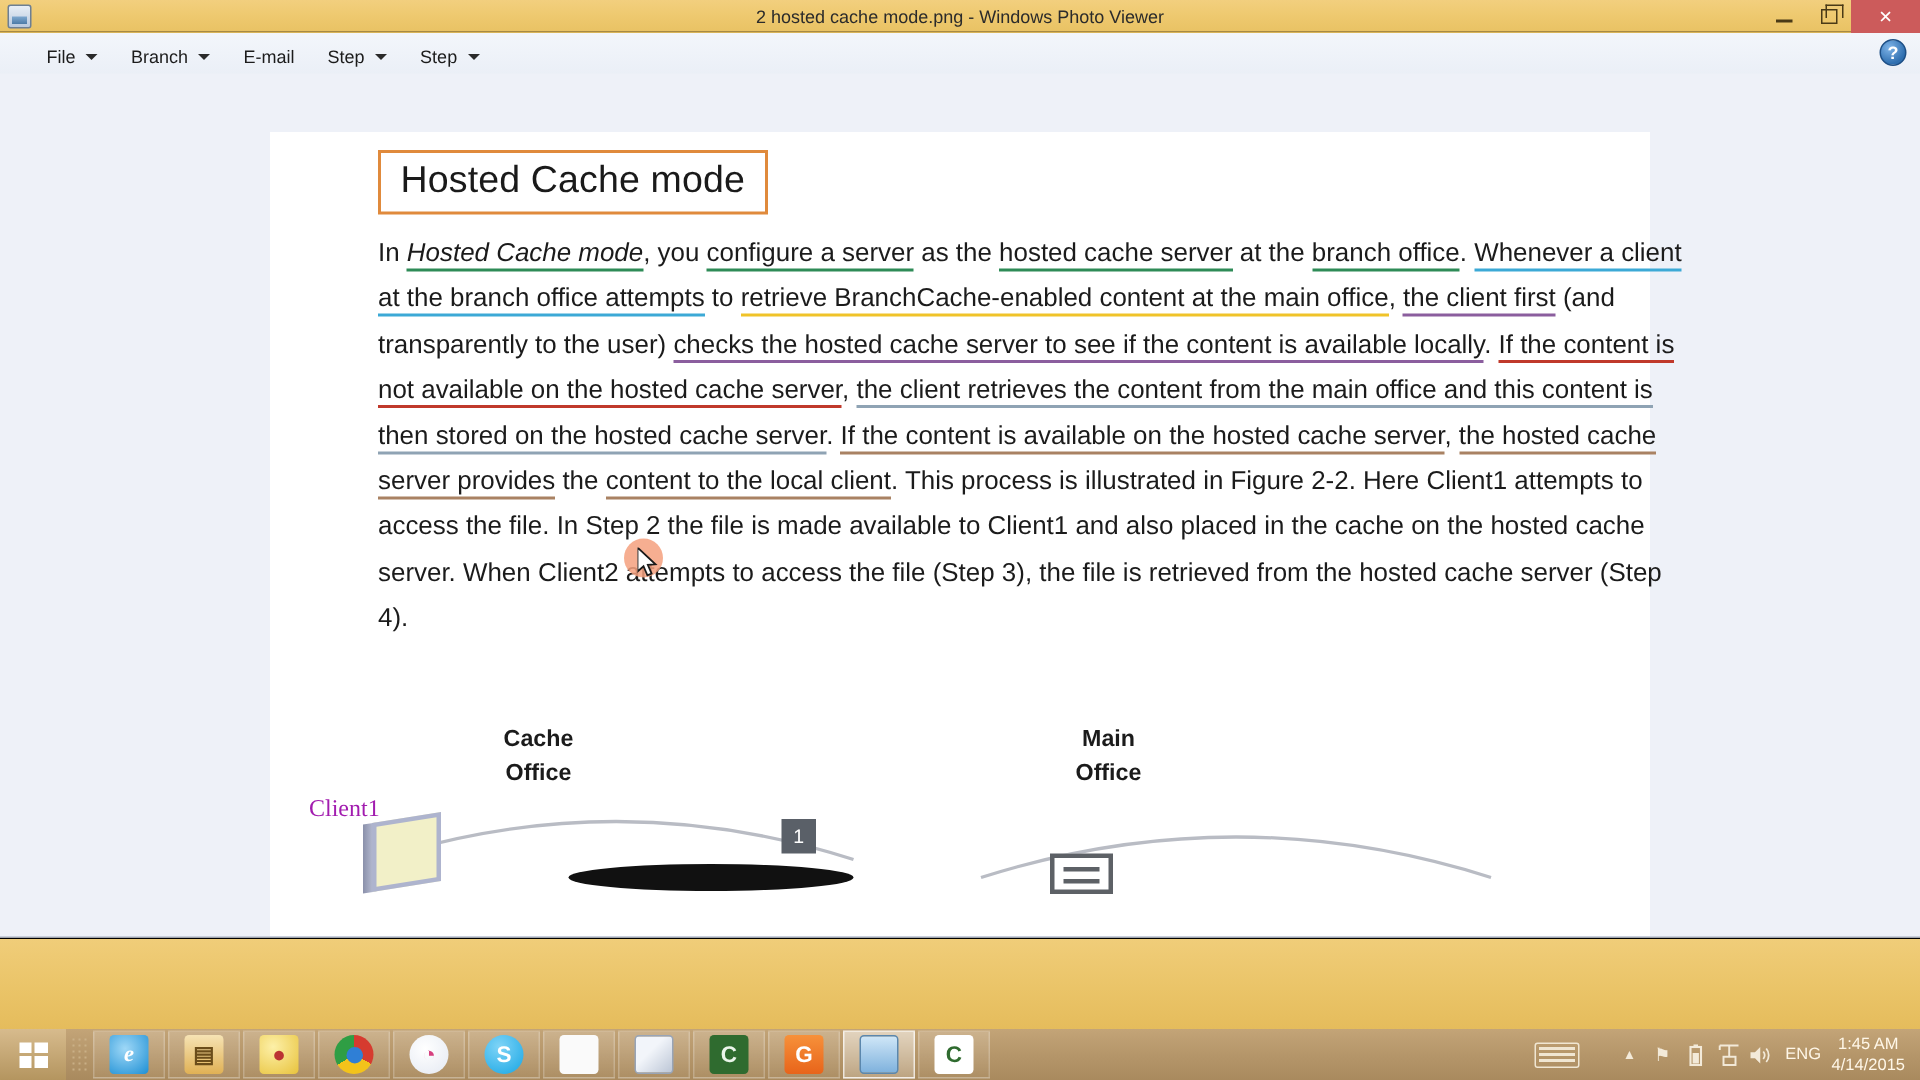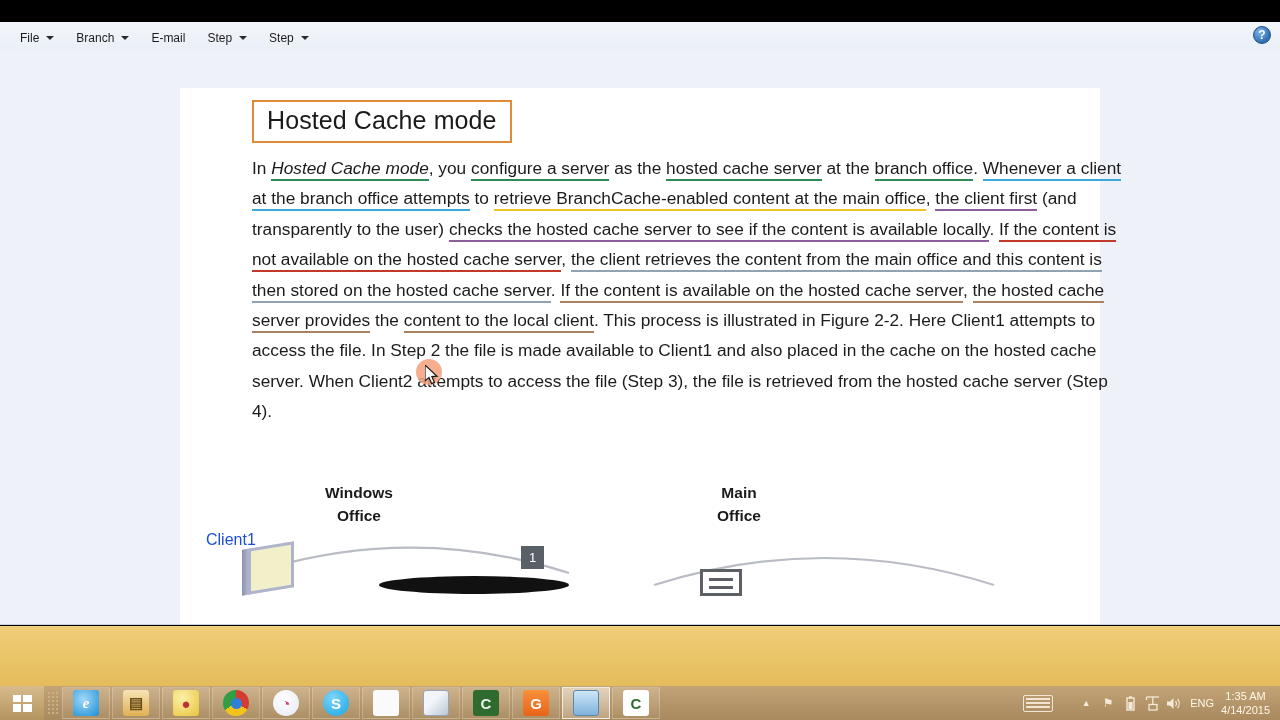--- a/index.html
+++ b/index.html
@@ -43,21 +43,21 @@
   .glyph-rest:before {
     content:""; position:absolute; left: 2px; top:-4px; width: 10px; height: 8px;
     border: 1.5px solid #4a3a16; border-bottom: none;
   }
 
   
   .menubar {
     position: absolute; left: 0; top: 22px; width: 1280px; height: 33px;
     background: linear-gradient(to bottom, #f3f6fb 0%, #e9eef6 100%);
     border-bottom: 1px solid #c8d2e0;
-    display: flex; align-items: center; padding-left: 14px;
+    display: flex; align-items: center; padding-left: 25px;
   }
   .menu-item {
     display: flex; align-items: center; height: 22px; padding: 0 6px;
     font-size: 12px; color: #1c1c1c; margin-right: 10px; white-space: nowrap;
   }
   .menu-caret {
     width: 0; height: 0; margin-left: 7px;
     border-left: 4px solid transparent; border-right: 4px solid transparent;
     border-top: 4px solid #2a2a2a;
   }
@@ -108,21 +108,21 @@
   .u-slate  { border-bottom-color: #8fa3b4; }
   .u-brown  { border-bottom-color: #a98263; }
 
   
   .diagram { position: absolute; left: 24px; top: 385px; width: 880px; height: 165px; }
   .dlabel {
     position: absolute; text-align: center;
     font-size: 15.5px; font-weight: bold; color: #1b1b1b; line-height: 23px;
   }
   .client-label {
-    position: absolute; font-size: 16px; color: #1d4ed8; white-space: nowrap;
+    position: absolute; font-size: 16px; color: #a21caf; white-space: nowrap; font-family: Liberation Serif, serif;
   }
   .step-badge {
     position: absolute; width: 23px; height: 23px;
     background: #5a6068; color: #fff;
     font-size: 13px; display: flex; align-items: center; justify-content: center;
   }
   .laptop { position: absolute; }
   .laptop .screen {
     position: absolute; left: 6px; top: 0; width: 46px; height: 46px;
     background: #f2f0c8;
@@ -198,20 +198,33 @@
   }
   .kbd i { display:block; height: 2px; background: #f0e6d2; }
   .lang { font-size: 11px; color: #fff7e8; margin: 0 7px 0 5px; }
   .clock { font-size: 11px; color: #fff7e8; line-height: 14px; text-align: center; padding-right: 6px; }
 </style>
 </head>
 <body>
 
 <div id="app">
 
+  <div class="titlebar">
+    <div class="appicon"></div>
+    <div class="title-text">2 hosted cache mode.png - Windows Photo Viewer</div>
+    <div class="wbtns">
+      <div class="wbtn">
+          <span class="glyph-min"></span>
+        </div>
+      <div class="wbtn">
+          <span class="glyph-rest"></span>
+        </div>
+      <div class="wbtn close">×</div>
+    </div>
+  </div>
 
   <div class="menubar">
     <div class="menu-item">
       <span>File</span>
       <span class="menu-caret"></span>
     </div>
     <div class="menu-item">
       <span>Branch</span>
       <span class="menu-caret"></span>
     </div>
@@ -243,21 +256,21 @@
       </div>
 
       <div class="diagram">
         <svg width="880" height="165" style="position:absolute;left:0;top:0">
           <path d="M 65 95 Q 215 52 365 100" stroke="#b9bcc4" stroke-width="2.2" fill="none"></path>
           <path d="M 450 112 Q 620 58 790 112" stroke="#b9bcc4" stroke-width="2.2" fill="none"></path>
           <ellipse cx="270" cy="112" rx="95" ry="9" fill="#111"></ellipse>
         </svg>
 
         <div class="dlabel" style="left:95px;top:8px;width:120px">
-          <div>Windows</div>
+          <div>Cache</div>
           <div>Office</div>
         </div>
         <div class="dlabel" style="left:475px;top:8px;width:120px">
           <div>Main</div>
           <div>Office</div>
         </div>
 
         <div class="client-label" style="left:2px;top:58px">Client1</div>
 
         <div class="laptop" style="left:38px;top:72px;width:58px;height:52px">
@@ -368,18 +381,18 @@
       </div>
       <div class="tray-ic">
         <svg width="16" height="15" viewBox="0 0 16 15">
           <polygon points="1,5.5 4,5.5 7.5,2 7.5,13 4,9.5 1,9.5" fill="#f3ead9"></polygon>
           <path d="M9.5 5 A4 4 0 0 1 9.5 10" fill="none" stroke="#f3ead9" stroke-width="1.2"></path>
           <path d="M11.5 3 A7 7 0 0 1 11.5 12" fill="none" stroke="#f3ead9" stroke-width="1.2"></path>
         </svg>
       </div>
       <div class="lang">ENG</div>
       <div class="clock">
-        <div>1:35 AM</div>
+        <div>1:45 AM</div>
         <div>4/14/2015</div>
       </div>
     </div>
   </div>
 </div>
 
 </body></html>

